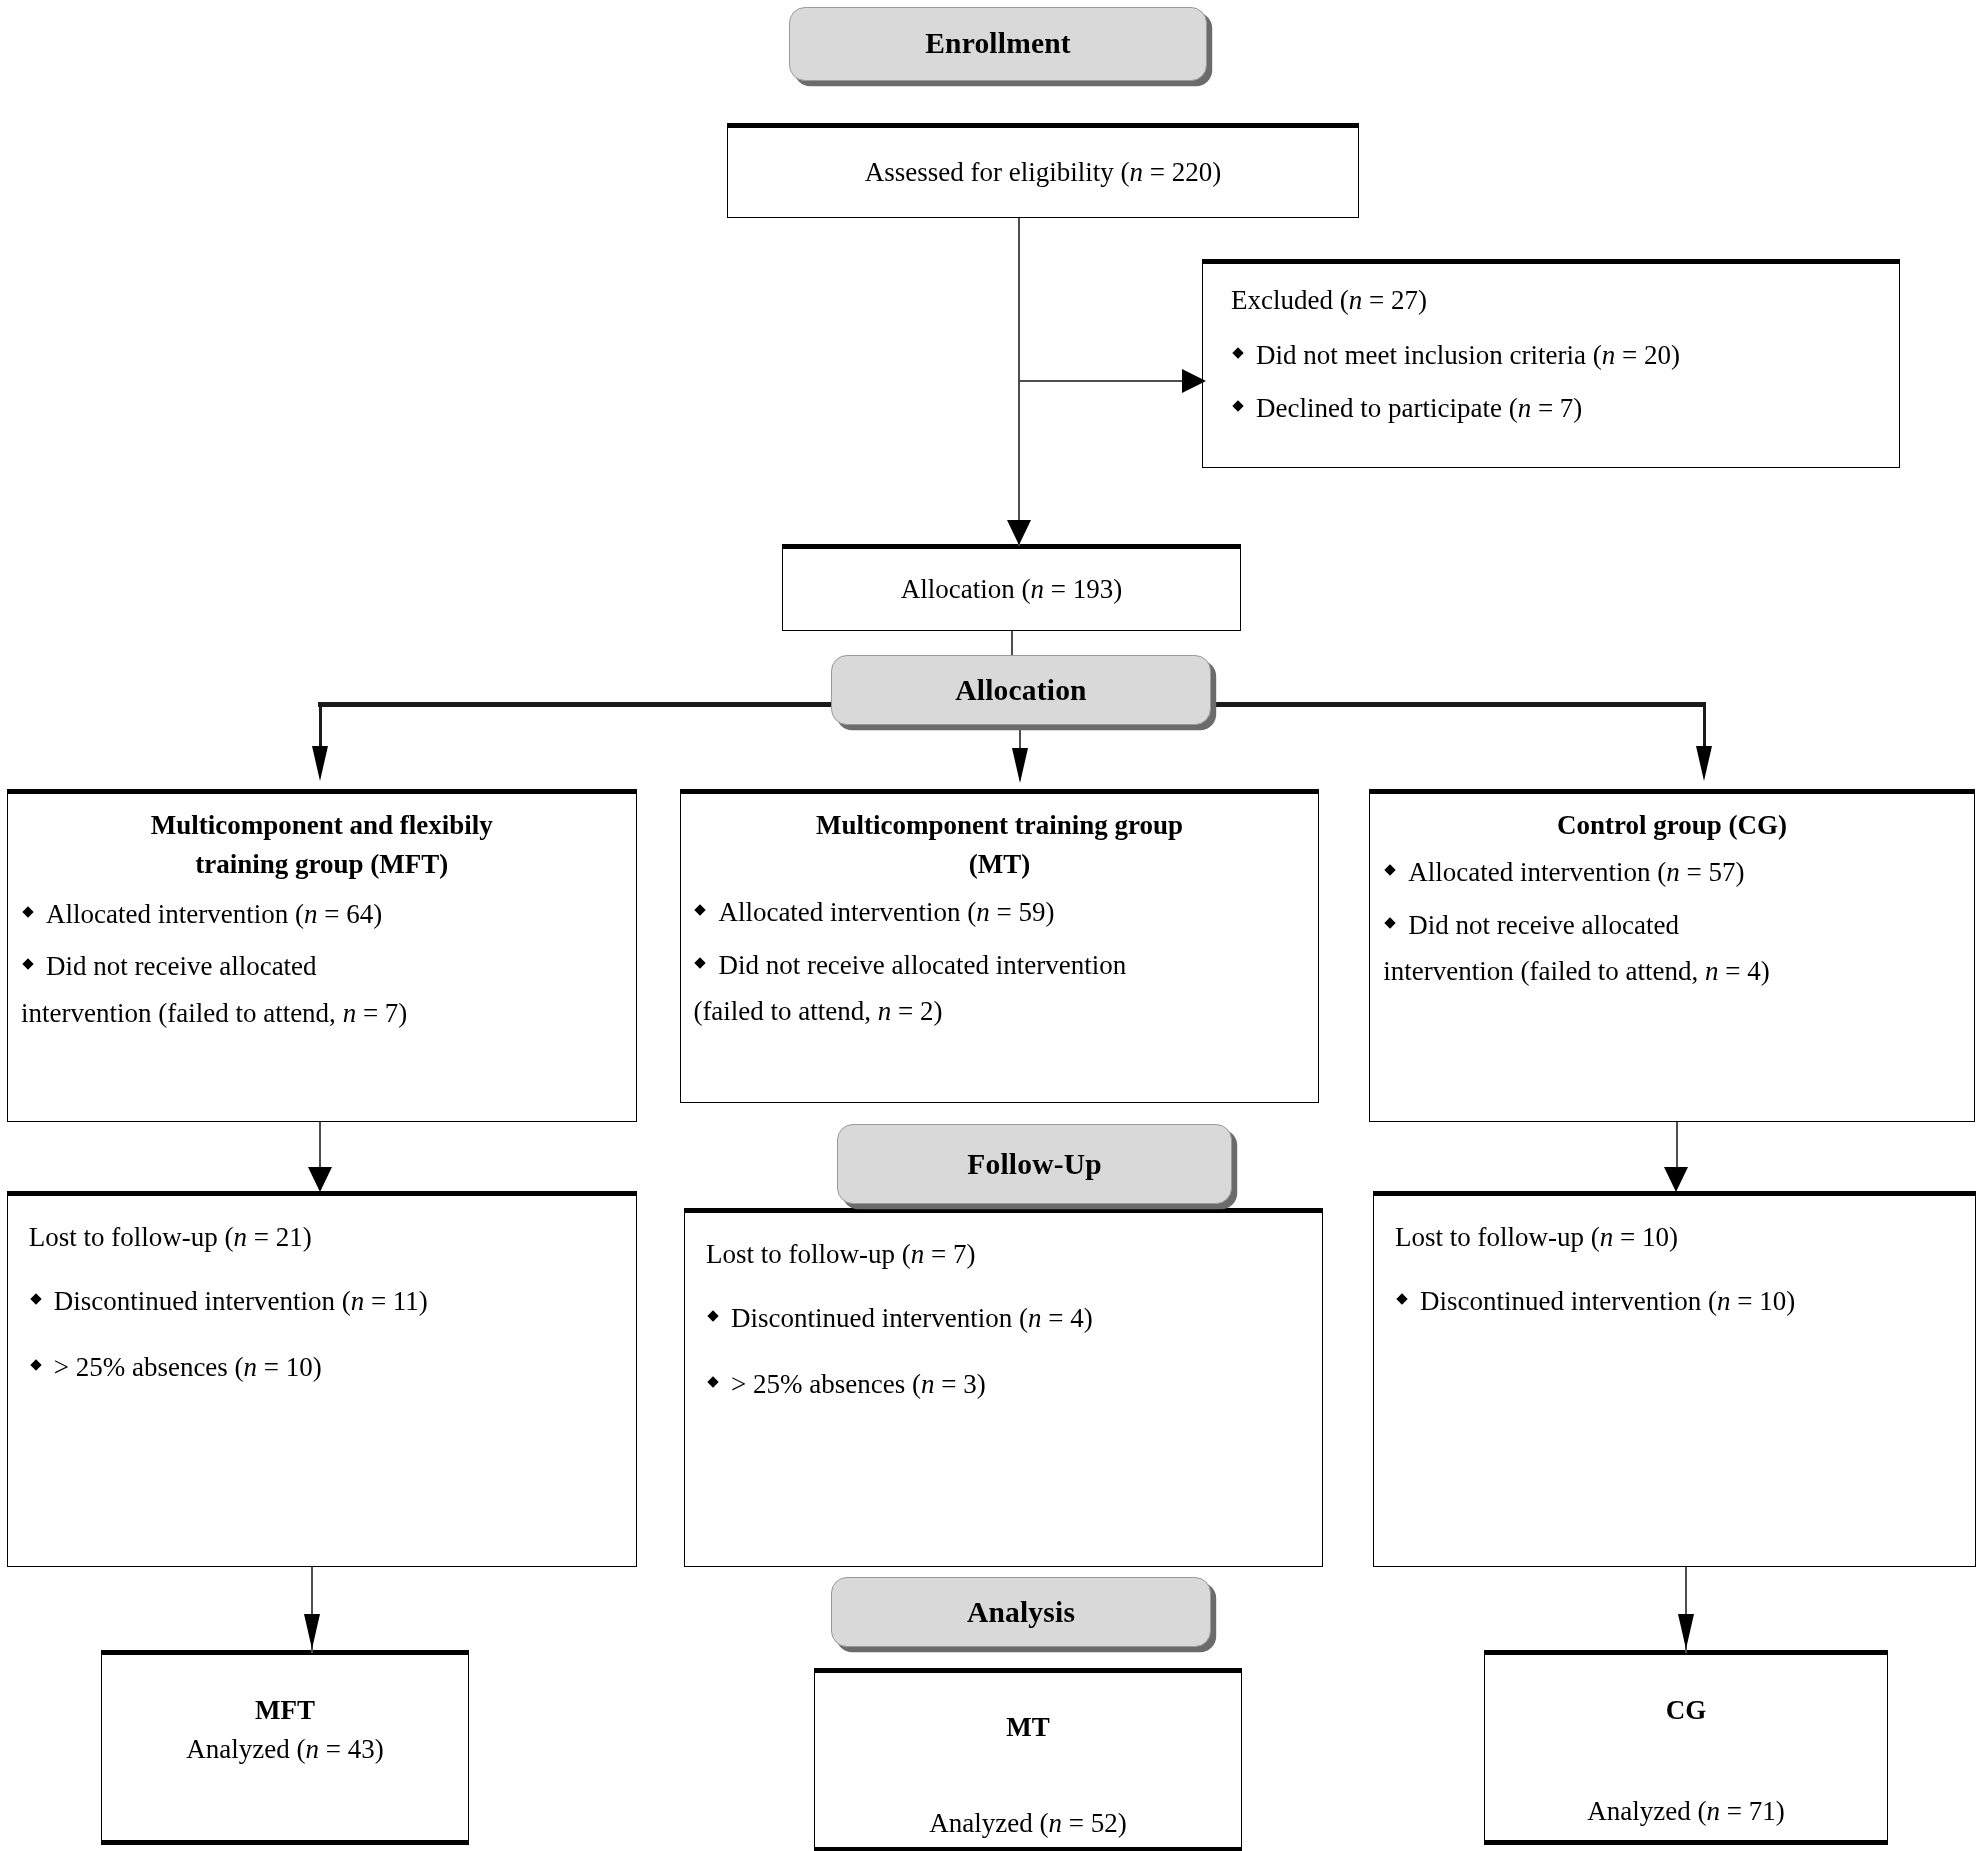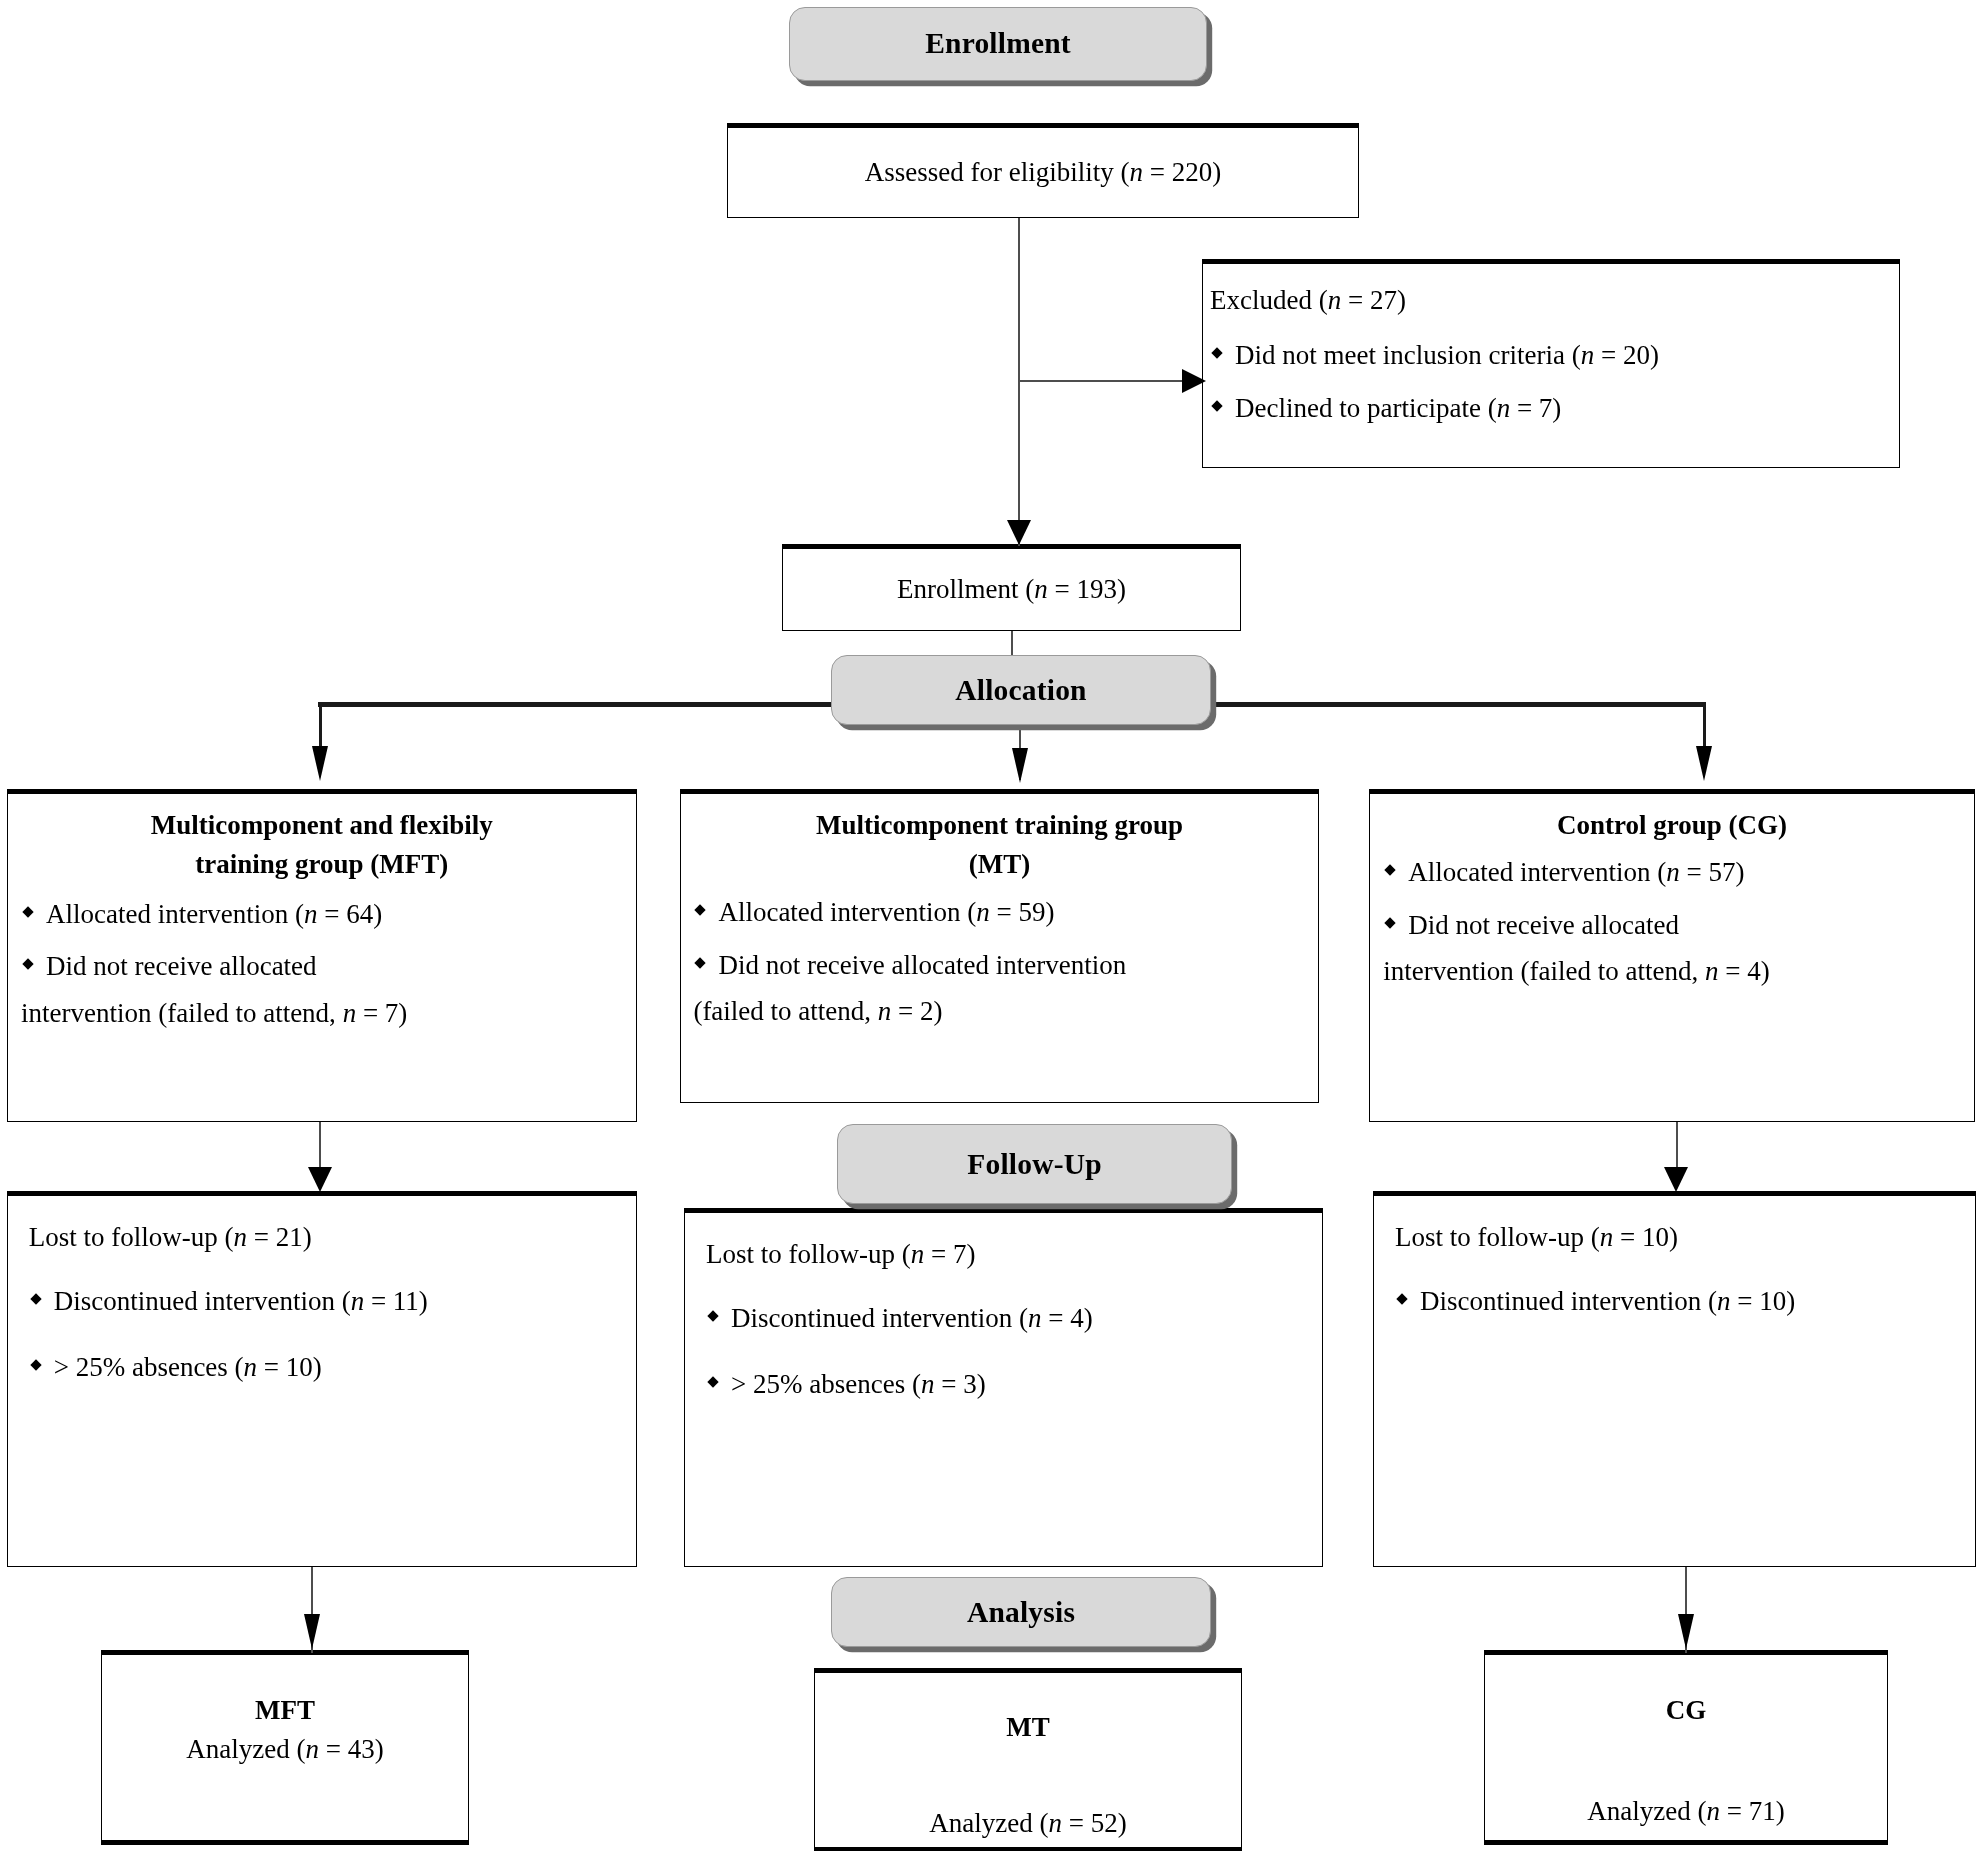--- a/index.html
+++ b/index.html
@@ -128,39 +128,39 @@
       <span>Assessed for eligibility (</span><span class="ital">n</span><span> = 220)</span>
     </span>
   </div>
 
   <div class="vline" style="left:1018px; top:218px; height:328px;"></div>
   <div class="arrow-down" style="left:1007px; top:520px;"></div>
 
   <div class="hline" style="left:1018px; top:380px; width:171px;"></div>
   <div class="arrow-right" style="left:1182px; top:369px;"></div>
 
-  <div class="box thicktop" style="left:1202px; top:259px; width:698px; height:209px; padding:16px 7px;">
+  <div class="box thicktop" style="left:1202px; top:259px; width:698px; height:209px; padding:16px 28px;">
     <div class="lead">
       <span>Excluded (</span><span class="ital">n</span><span> = 27)</span>
     </div>
     <ul class="bullets">
       <li>
         <span class="dia"></span>
         <span>Did not meet inclusion criteria (</span><span class="ital">n</span><span> = 20)</span>
       </li>
       <li>
         <span class="dia"></span>
         <span>Declined to participate (</span><span class="ital">n</span><span> = 7)</span>
       </li>
     </ul>
   </div>
 
   <div class="box thicktop" style="left:782px; top:544px; width:459px; height:87px; display:flex; align-items:center; justify-content:center;">
     <span class="txt">
-      <span>Enrollment (</span><span class="ital">n</span><span> = 193)</span>
+      <span>Allocation (</span><span class="ital">n</span><span> = 193)</span>
     </span>
   </div>
 
   <div class="vline" style="left:1011px; top:631px; height:72px;"></div>
 
   <div class="hline" style="left:318px; top:702px; width:1388px; height:4.8px; background:#1a1a1a;"></div>
 
   <div class="vline" style="left:319px; top:702px; height:57px; width:3.3px; background:#1a1a1a;"></div>
   <div class="arrow-down slim" style="left:312px; top:746px;"></div>
 

